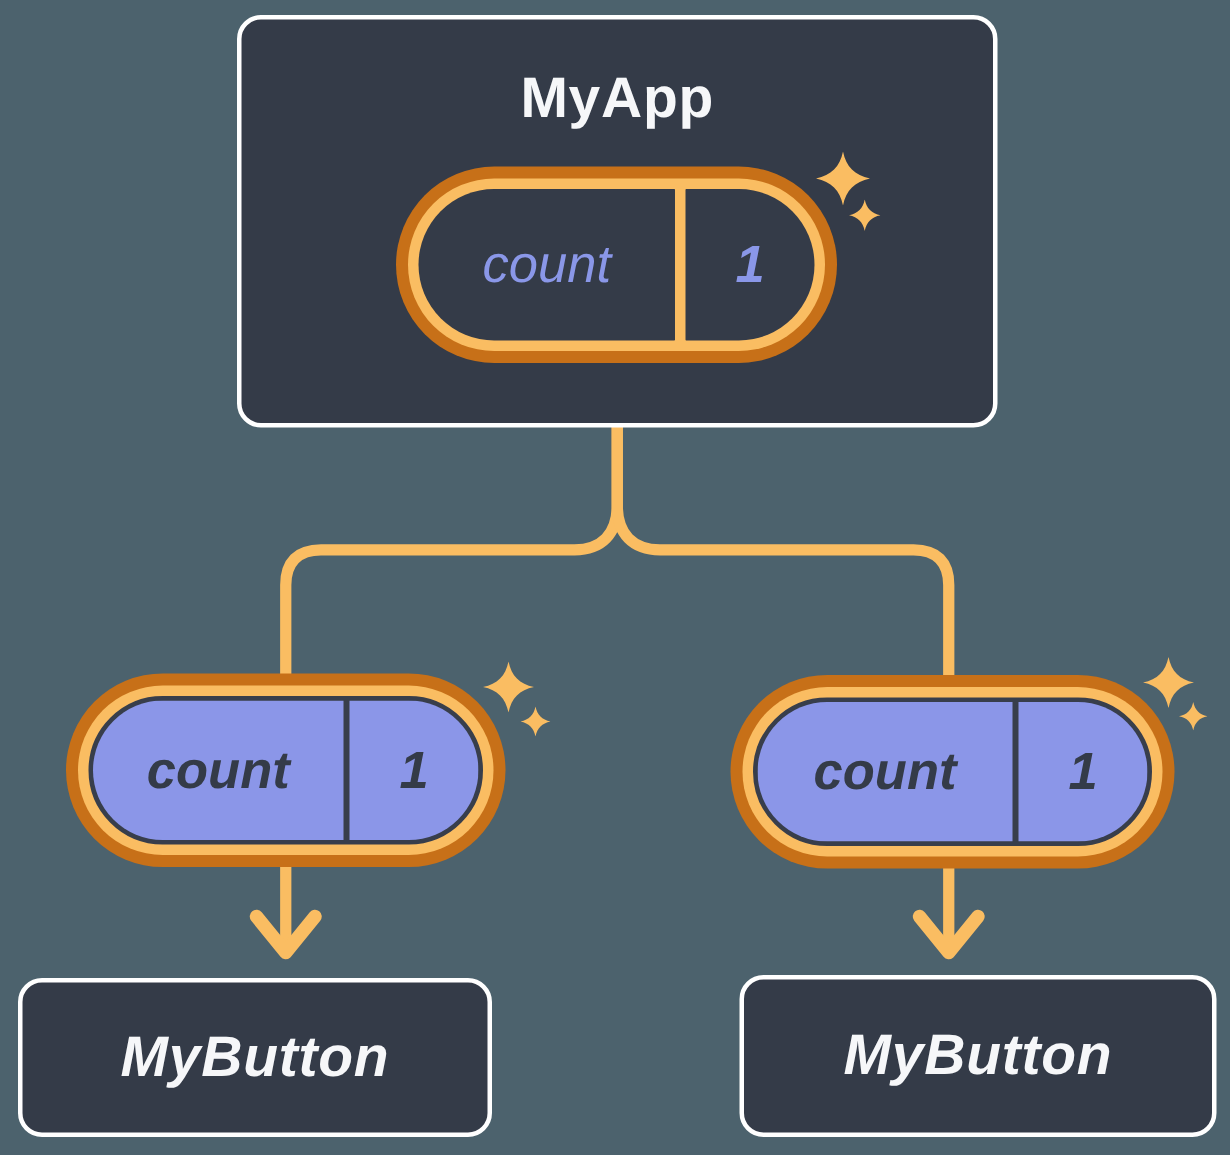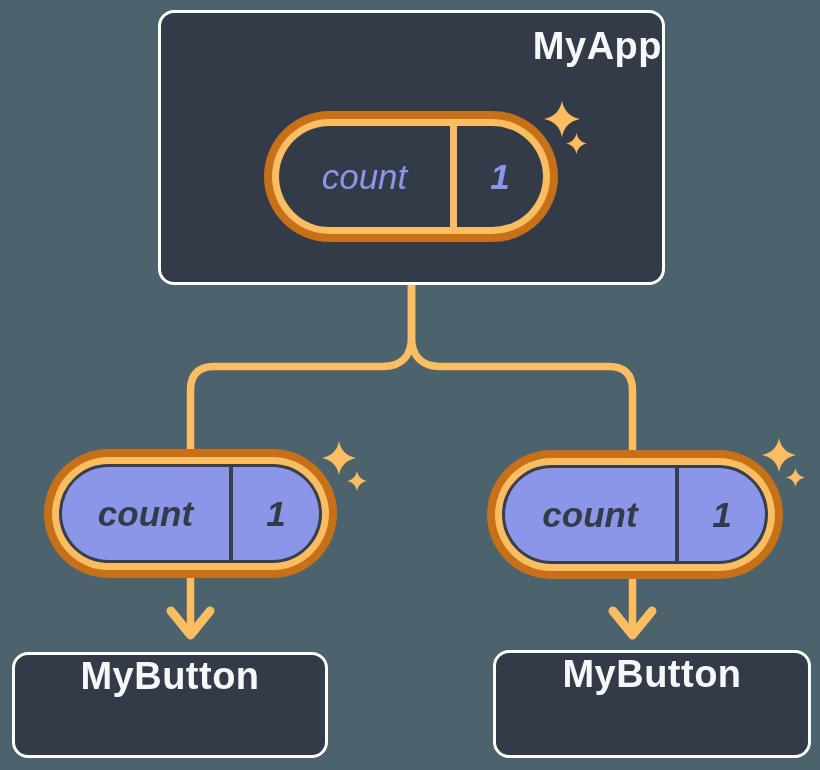--- a/index.html
+++ b/index.html
@@ -26,22 +26,22 @@
     z-index: 2;
   }
   .node-title {
     color: var(--node-text, #F6F7F9);
     font-size: 38px;
     font-weight: 600;
     text-align: center;
     letter-spacing: 0.5px;
   }
   .node-root   { left: 158px; top: 10px;  width: 507px; height: 275px; }
-  .node-root .node-title { margin-top: 12px; text-align: right; }
-  .node-child  { display: flex; justify-content: center; }
+  .node-root .node-title { margin-top: 32px; }
+  .node-child  { display: flex; align-items: center; justify-content: center; font-style: italic; }
   .node-child-left  { left: 12px;  top: 652px; width: 316px; height: 106px; }
   .node-child-right { left: 493px; top: 650px; width: 318px; height: 108px; }
 
   .pill {
     position: absolute;
     border-radius: 999px;
     background: var(--orange-dark, #C77018);
     padding: 8px;
     box-sizing: border-box;
     z-index: 3;

